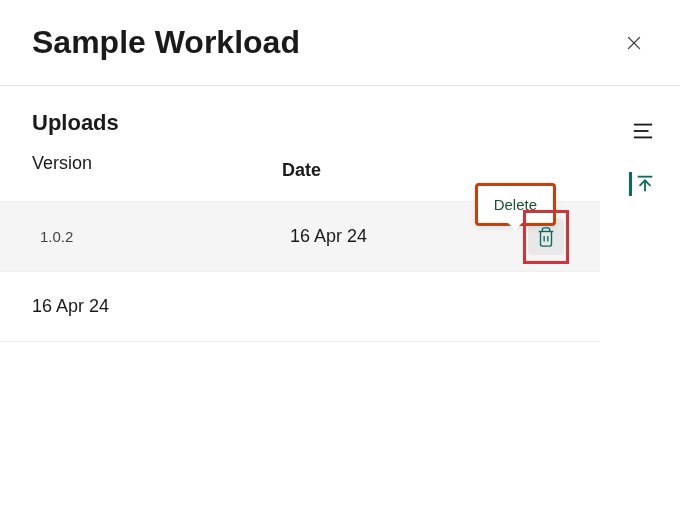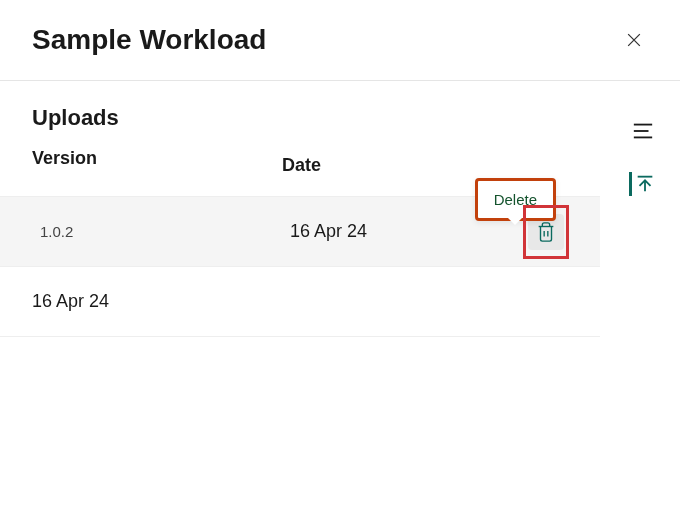--- a/index.html
+++ b/index.html
@@ -15,21 +15,21 @@
       position: relative;
     }
     .header {
       display: flex;
       justify-content: space-between;
       align-items: center;
       padding: 24px 32px 24px 32px;
       border-bottom: 1px solid #e5e5e5;
     }
     .header-title {
-      font-size: 28px;
+      font-size: 32px;
       font-weight: 700;
       color: #1a1a1a;
     }
     .close-btn {
       cursor: pointer;
       padding: 4px;
       display: flex;
       align-items: center;
       justify-content: center;
     }
@@ -54,21 +54,21 @@
       width: 600px;
     }
     .table-head {
       display: flex;
       padding: 0 32px 20px 32px;
       border-bottom: 1px solid #eee;
     }
     .col-version {
       width: 250px;
       font-size: 18px;
-      font-weight: 700;
+      font-weight: 400;
       color: #1a1a1a;
     }
     .col-date {
       width: 200px;
       font-size: 18px;
       font-weight: 700;
       color: #1a1a1a;
       margin-top: 7px;
     }
     .table-row {

